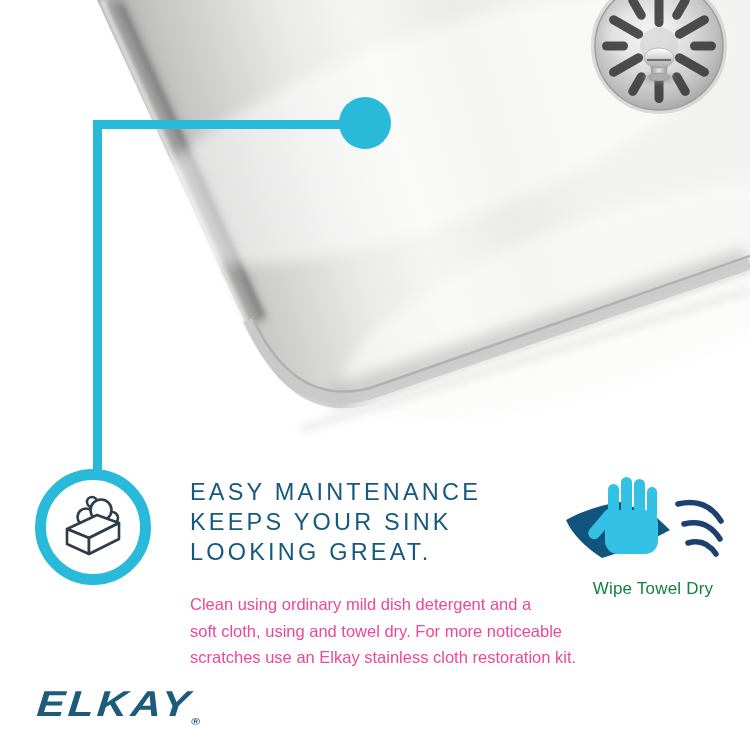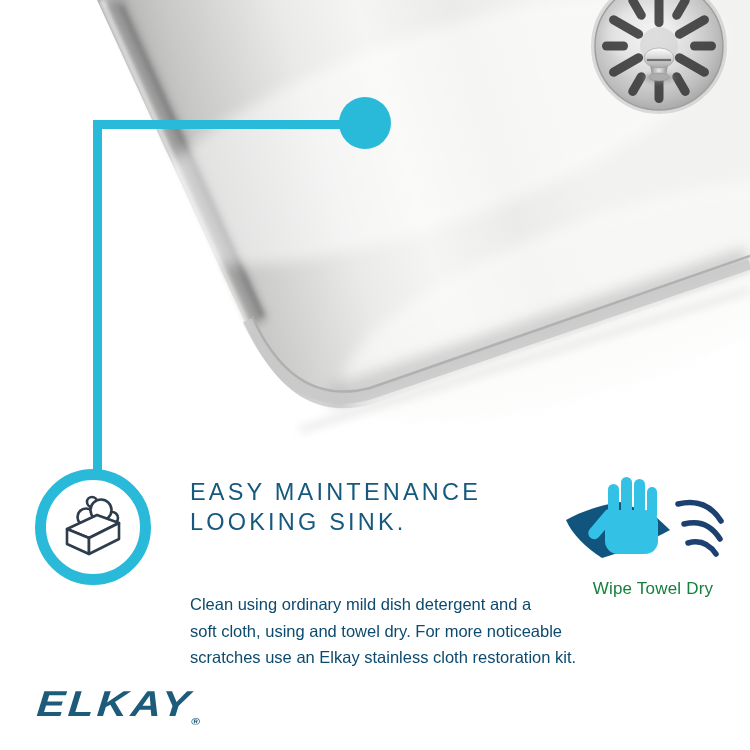--- a/index.html
+++ b/index.html
@@ -13,21 +13,21 @@
   .v-line{left:93px;top:120px;width:9px;height:356px;background:#29b9d9;}
   .dot{left:339px;top:97px;width:52px;height:52px;border-radius:50%;background:#29b9d9;}
   .ring{
     left:35px;top:469px;width:116px;height:116px;border-radius:50%;
     border:11px solid #29b9d9;background:#ffffff;box-sizing:border-box;
     display:flex;align-items:center;justify-content:center;
   }
   
   .heading{left:190px;top:477px;color:#16597e;font-weight:normal;
     font-size:23.5px;line-height:30px;letter-spacing:3.2px;white-space:nowrap;}
-  .bodytext{left:190px;top:591px;color:#0c4a6e;font-size:16.5px;line-height:26.5px;white-space:nowrap;}
+  .bodytext{left:190px;top:591px;color:#ec4899;font-size:16.5px;line-height:26.5px;white-space:nowrap;}
   
   .towel-wrap{left:558px;top:468px;width:190px;height:135px;}
   .towel-label{position:absolute;left:0;top:111px;width:190px;text-align:center;
     color:#15803d;font-size:17px;letter-spacing:0.2px;}
   
   .logo{left:37px;top:682px;color:#1d5b7a;font-weight:bold;font-style:italic;
     font-size:39px;letter-spacing:3px;transform:scale(1.08,0.92) skewX(-4deg);transform-origin:left center;
     white-space:nowrap;}
   .logo .reg{display:inline-block;font-size:11px;font-style:normal;transform:translateY(10px);letter-spacing:0;}
 </style>
@@ -155,21 +155,22 @@
         <circle cx="45" cy="20" r="10.5"></circle>
         <path d="M 11,39 L 41,25 L 63,33 L 33,48 Z"></path>
         <path d="M 11,39 L 11,54 L 33,64 L 33,48 Z"></path>
         <path d="M 33,48 L 33,64 L 63,49 L 63,33 Z"></path>
       </g>
     </svg>
   </div>
 
   <div class="abs heading">
     <div>EASY MAINTENANCE</div>
-    <div>LOOKING SINK.</div>
+    <div>KEEPS YOUR SINK</div>
+    <div>LOOKING GREAT.</div>
   </div>
 
   <div class="abs bodytext">
     <div>Clean using ordinary mild dish detergent and a</div>
     <div>soft cloth, using and towel dry. For more noticeable</div>
     <div>scratches use an Elkay stainless cloth restoration kit.</div>
   </div>
 
   <div class="abs towel-wrap">
     <svg width="190" height="100" viewBox="0 0 190 100" aria-hidden="true">

